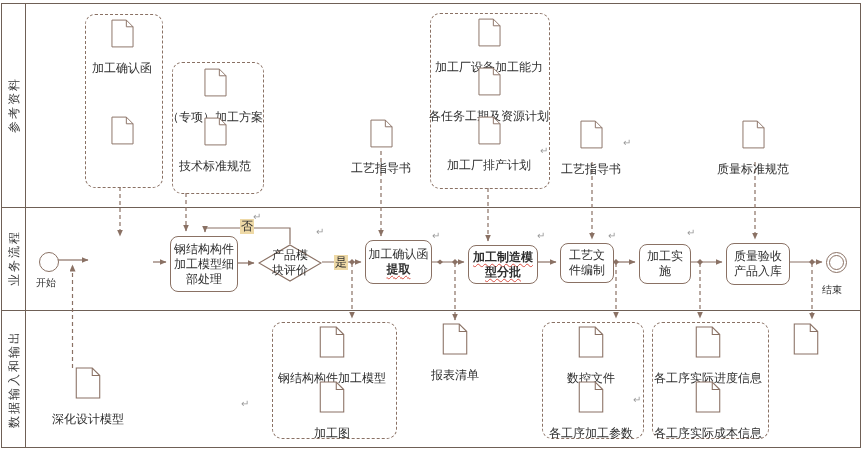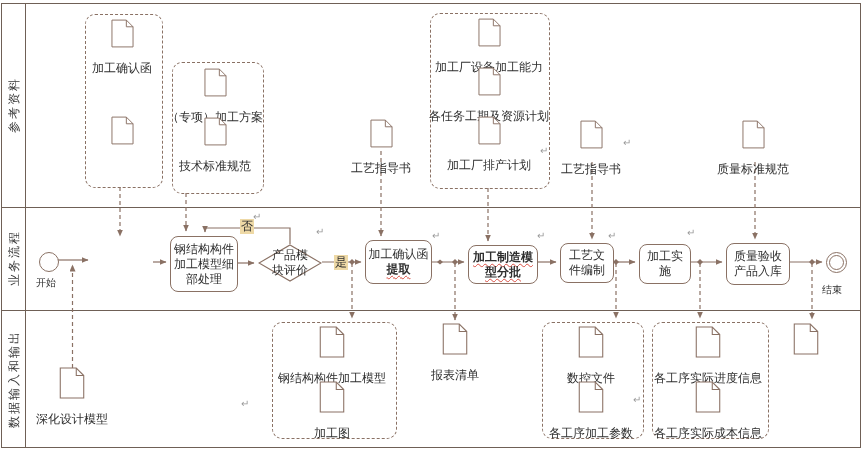--- a/index.html
+++ b/index.html
@@ -219,21 +219,21 @@
 
   <div class="task" style="left:726px;top:243px;width:62px;height:40px">
     <span style="width:52px">质量验收产品入库</span>
   </div>
 
   <div class="event-circle" style="left:826px;top:252px;width:19px;height:19px">
     <div class="event-inner"></div>
   </div>
   <div class="event-label" style="left:822px;top:283px">结束</div>
 
-  <div class="doc" style="left:72px;top:367px">
+  <div class="doc" style="left:88px;top:367px">
     <svg class="doc-icon" width="26" height="32" viewBox="0 0 24 30">
         <path d="M1 1 H16 L23 8 V29 H1 Z" fill="#fff" stroke="#8a7164"></path>
         <path d="M16 1 V8 H23" fill="none" stroke="#8a7164"></path>
       </svg>
     <div class="doc-label">深化设计模型</div>
   </div>
 
   <div class="grp" style="left:272px;top:322px;width:123px;height:115px"></div>
   <div class="doc" style="left:332px;top:326px">
     <svg class="doc-icon" width="26" height="32" viewBox="0 0 24 30">

